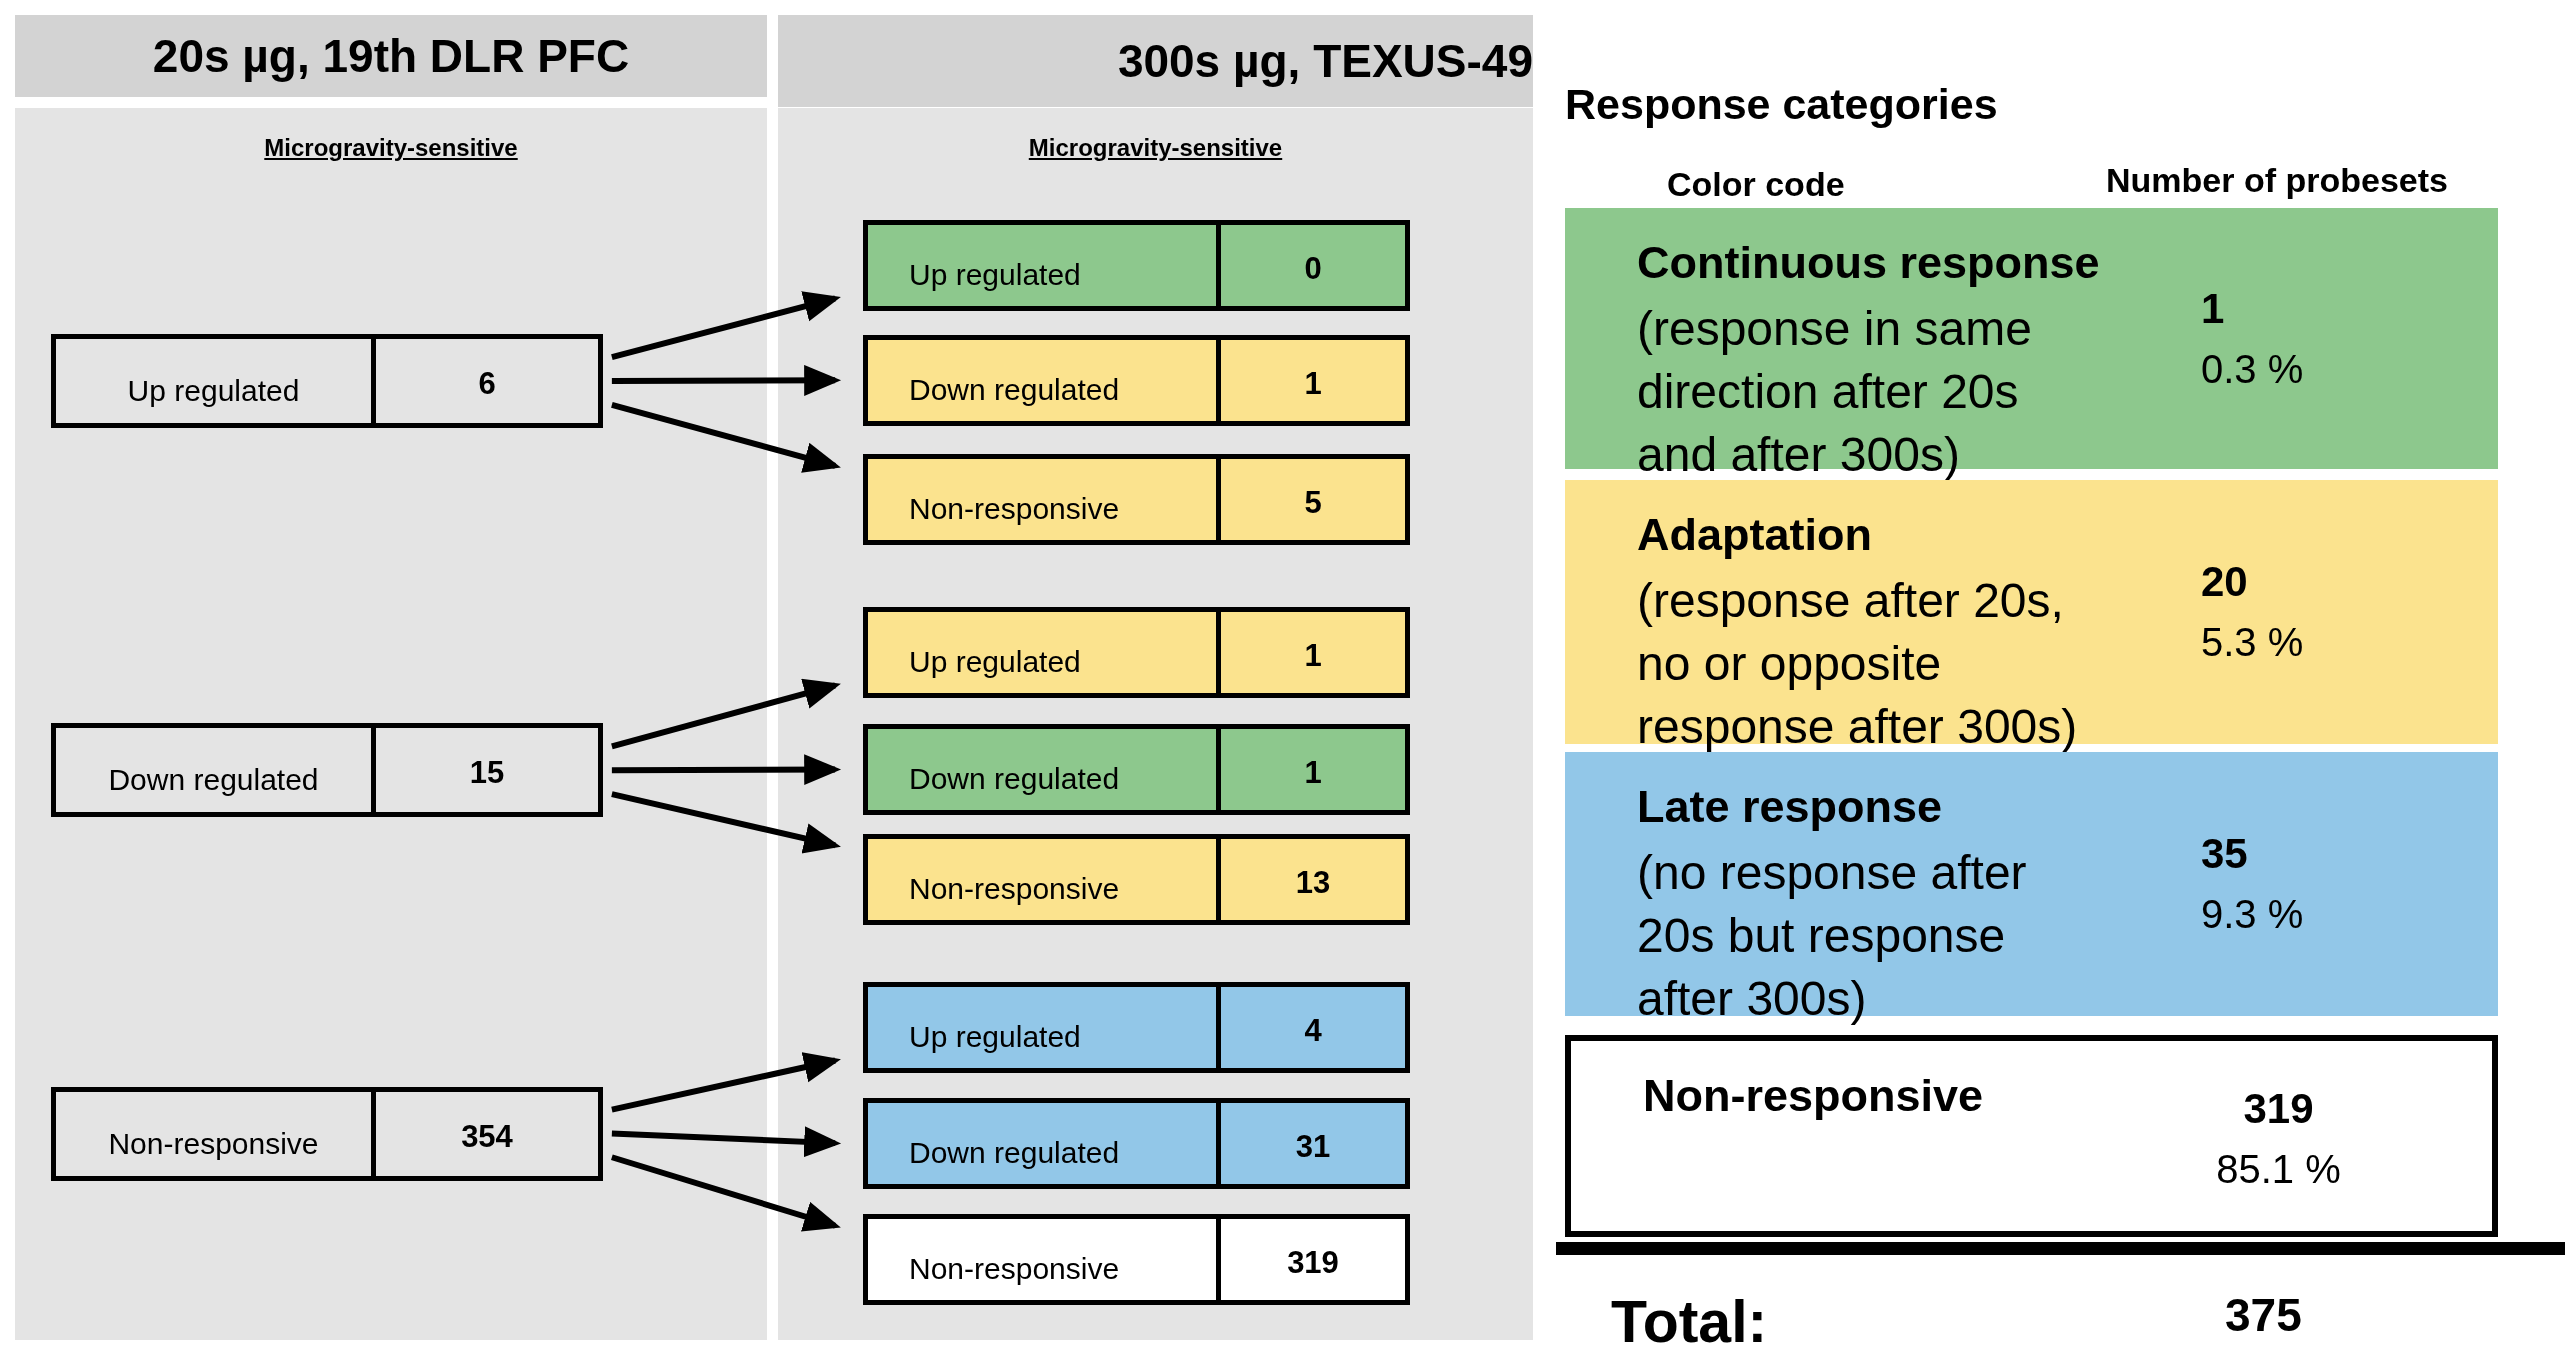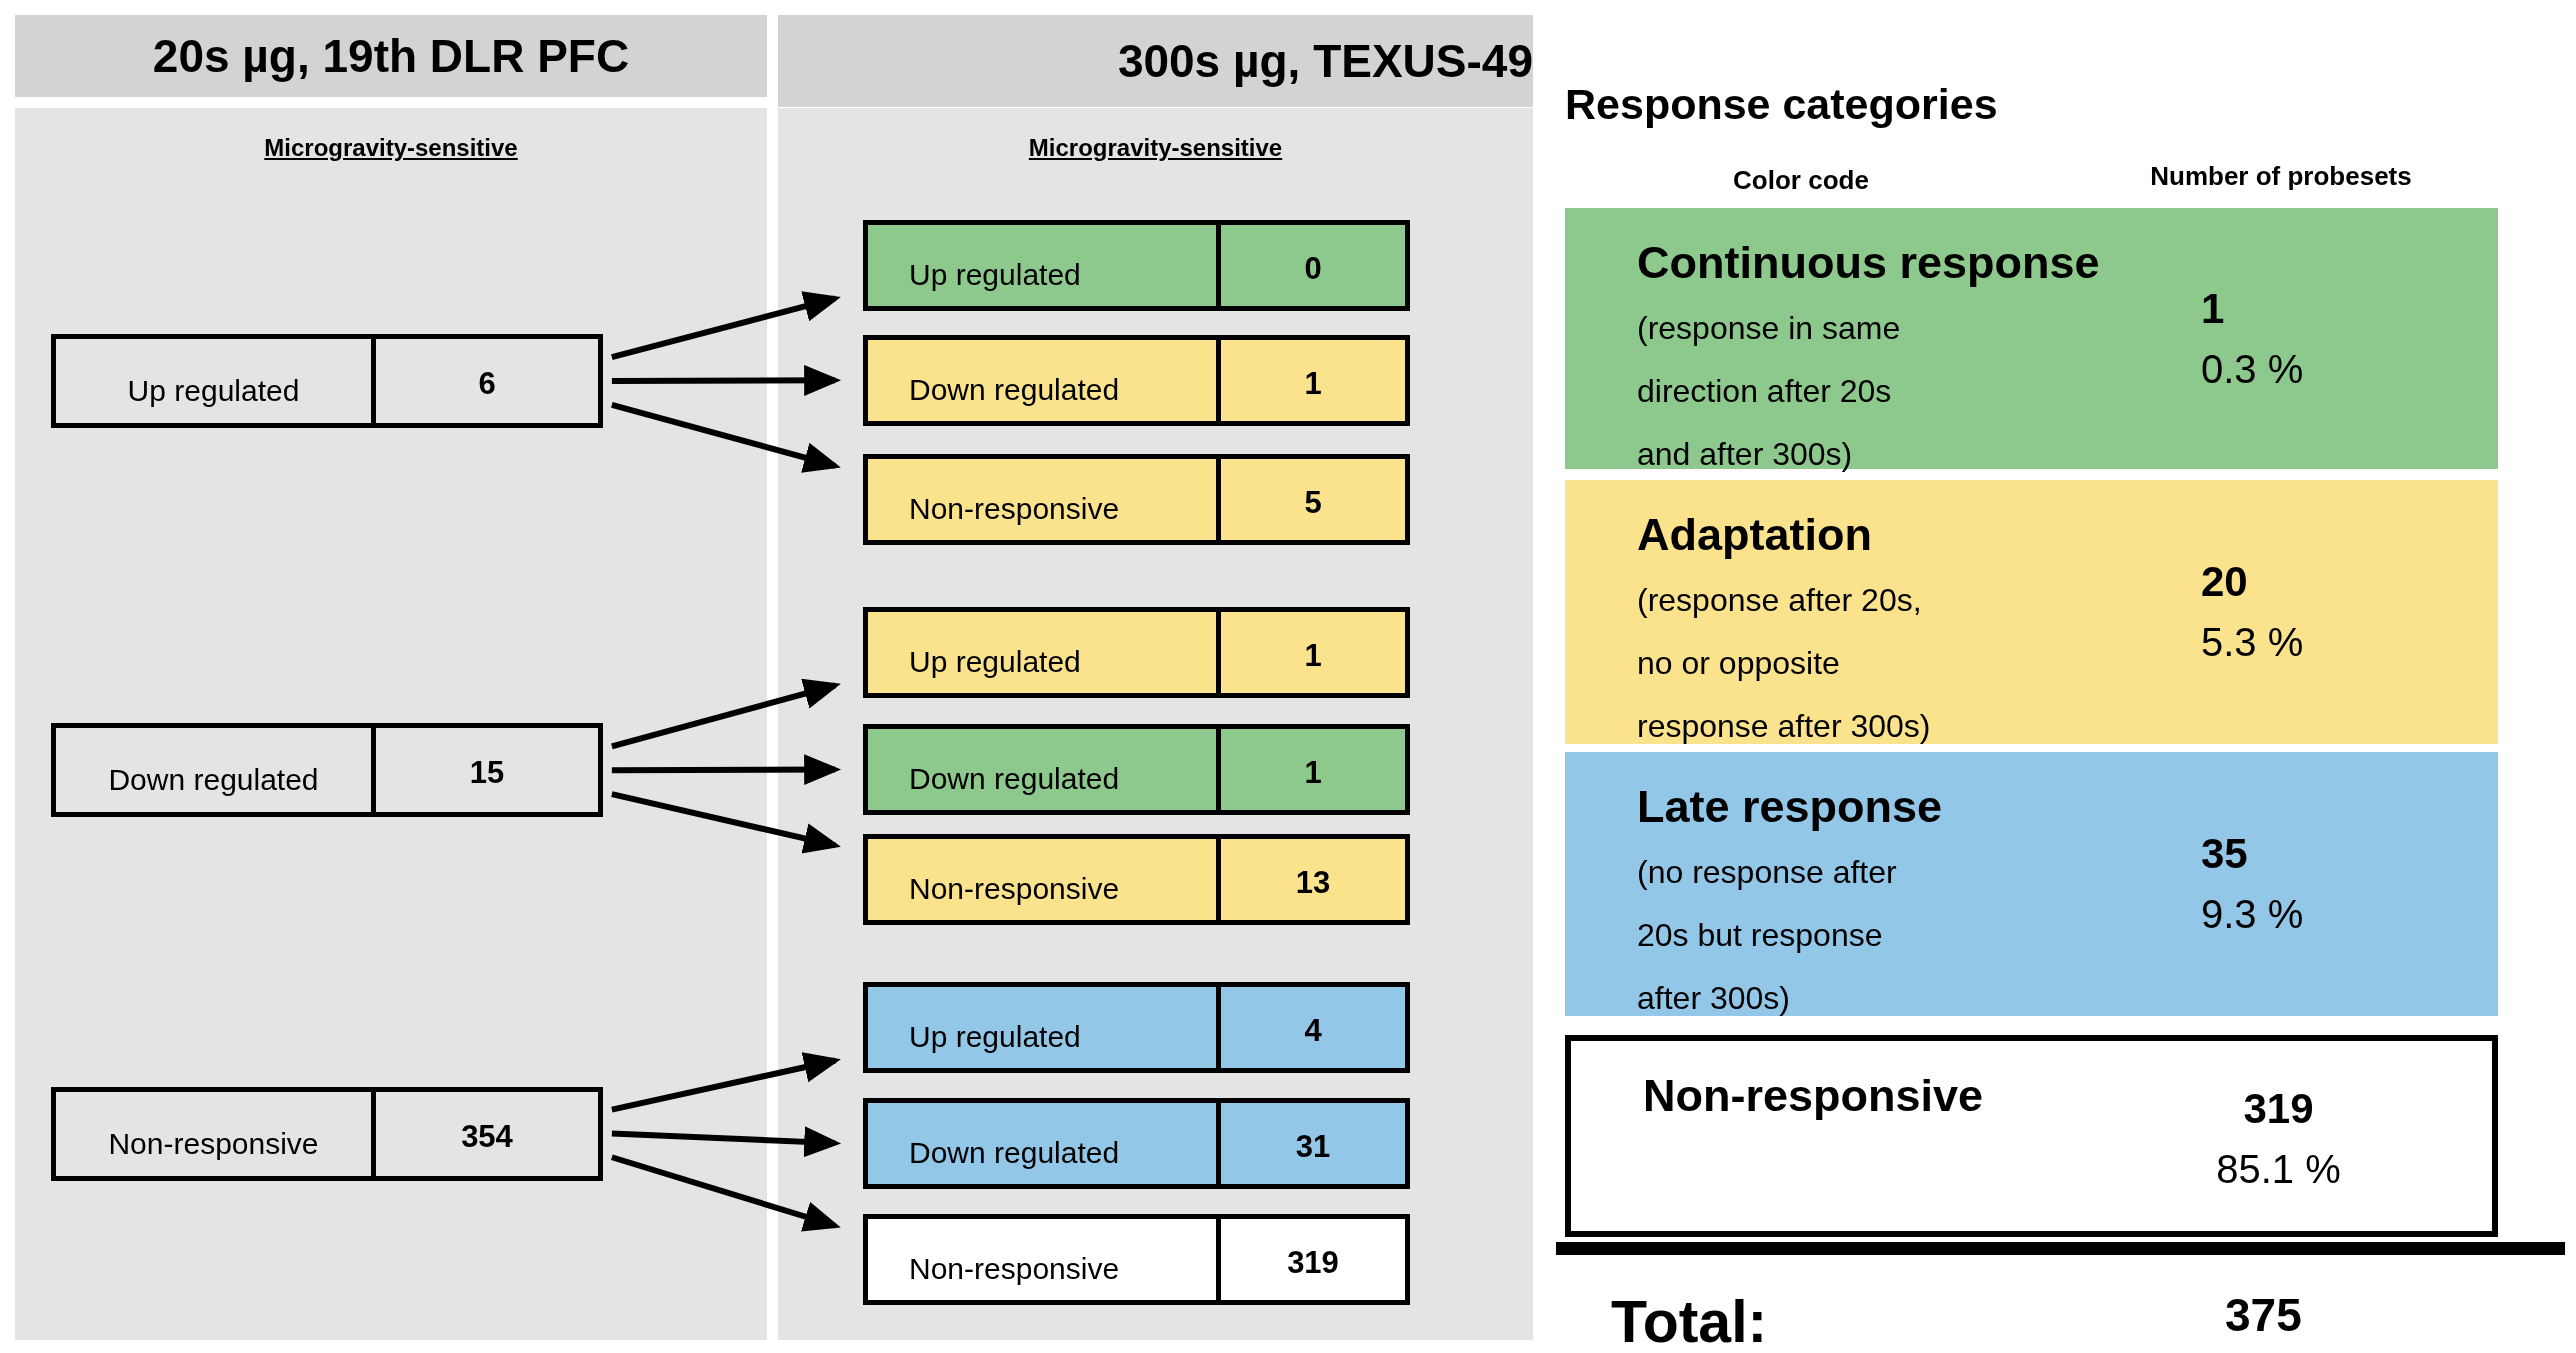--- a/index.html
+++ b/index.html
@@ -15,26 +15,26 @@
   .tbox .cell-label{display:flex;align-items:center;box-sizing:border-box;
         border-right:5.2px solid #000;font-size:30px;padding-top:19.4px;}
   .tbox .cell-value{flex:1;display:flex;align-items:center;justify-content:center;
         font-size:31px;font-weight:bold;padding-top:6px;}
   .tbox.left-style .cell-label{justify-content:center;}
   .tbox.mid-style .cell-label{padding-left:41px;}
 
   #arrow-layer{position:absolute;left:0;top:0;width:2576px;height:1353px;pointer-events:none;}
 
   .legend-title{position:absolute;font-size:43px;font-weight:bold;}
-  .legend-col{position:absolute;font-size:26px;font-weight:bold;text-align:center;}
+  .legend-col{position:absolute;font-size:34px;font-weight:bold;text-align:left;}
 
   .legend-entry{position:absolute;box-sizing:border-box;}
   .legend-entry .entry-text{position:absolute;left:36px;top:21px;margin-left:36px;}
   .legend-entry .entry-title{font-size:45px;font-weight:bold;line-height:68px;}
-  .legend-entry .entry-desc{font-size:32px;line-height:63px;}
+  .legend-entry .entry-desc{font-size:48px;line-height:63px;}
   .legend-entry .entry-nums{position:absolute;left:636px;top:50%;transform:translateY(-50%);}
   .legend-entry .entry-count{font-size:42px;font-weight:bold;line-height:61px;}
   .legend-entry .entry-pct{font-size:40px;line-height:61px;}
   .legend-entry.white-style{border:6.7px solid #000;background:#fff;}
   .legend-entry.white-style .entry-nums{left:551px;width:313px;text-align:center;top:37px;transform:none;}
 
   .total-line{position:absolute;background:#000;}
   .total-label{position:absolute;font-size:59px;font-weight:bold;}
   .total-value{position:absolute;font-size:46px;font-weight:bold;}
 </style>

